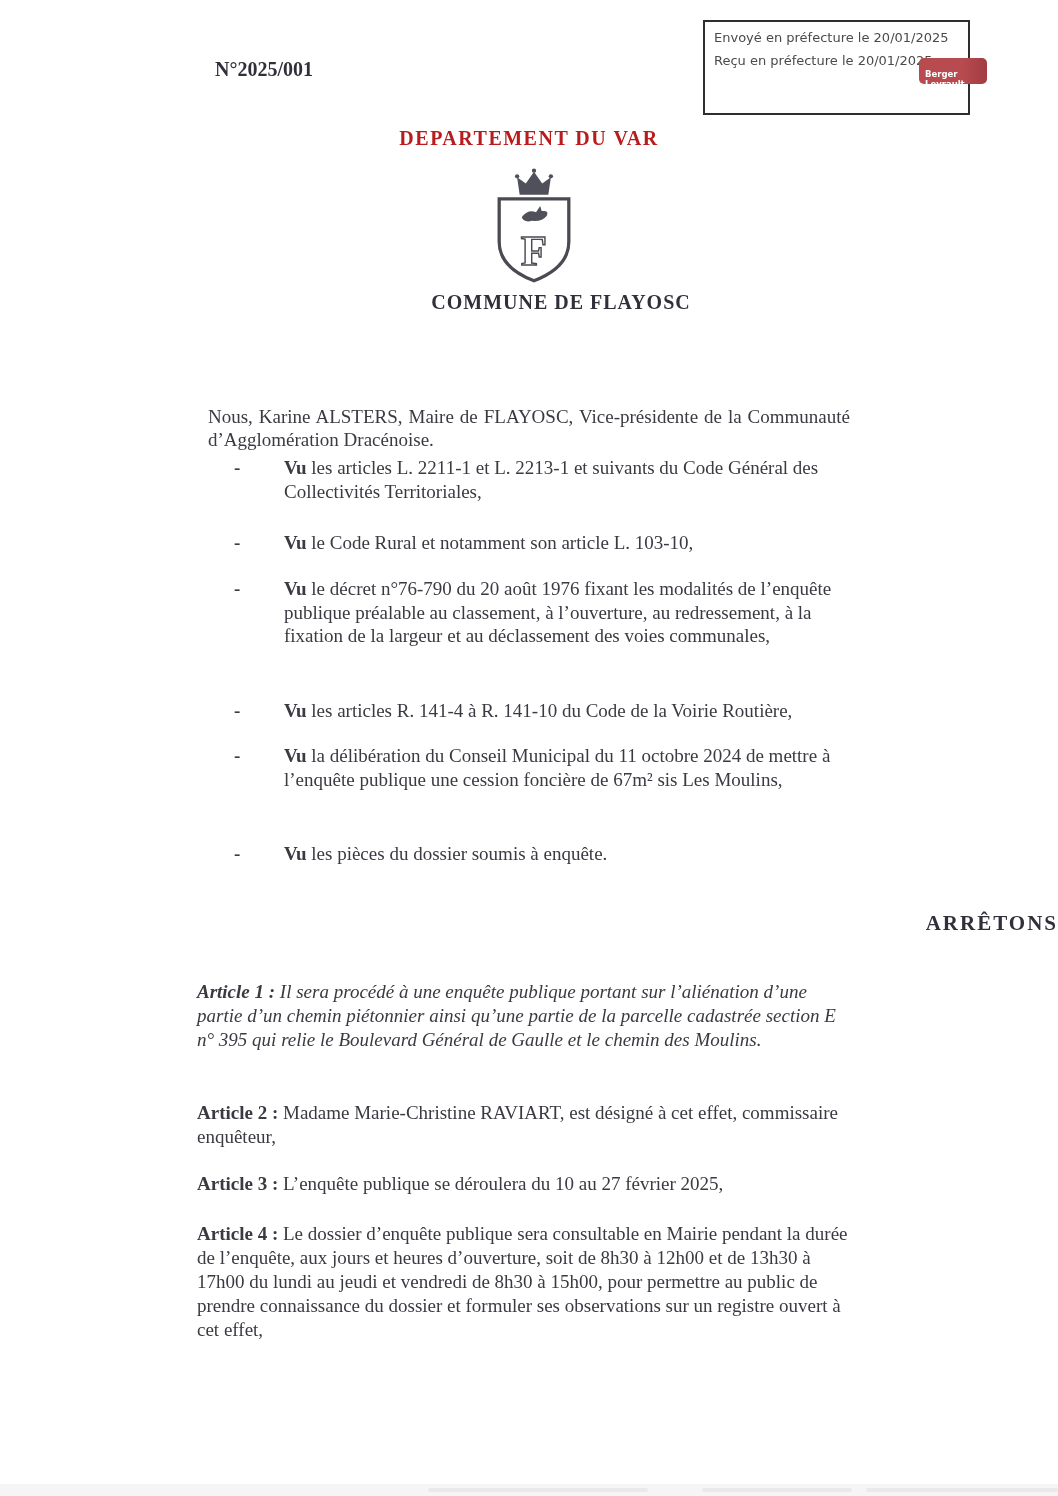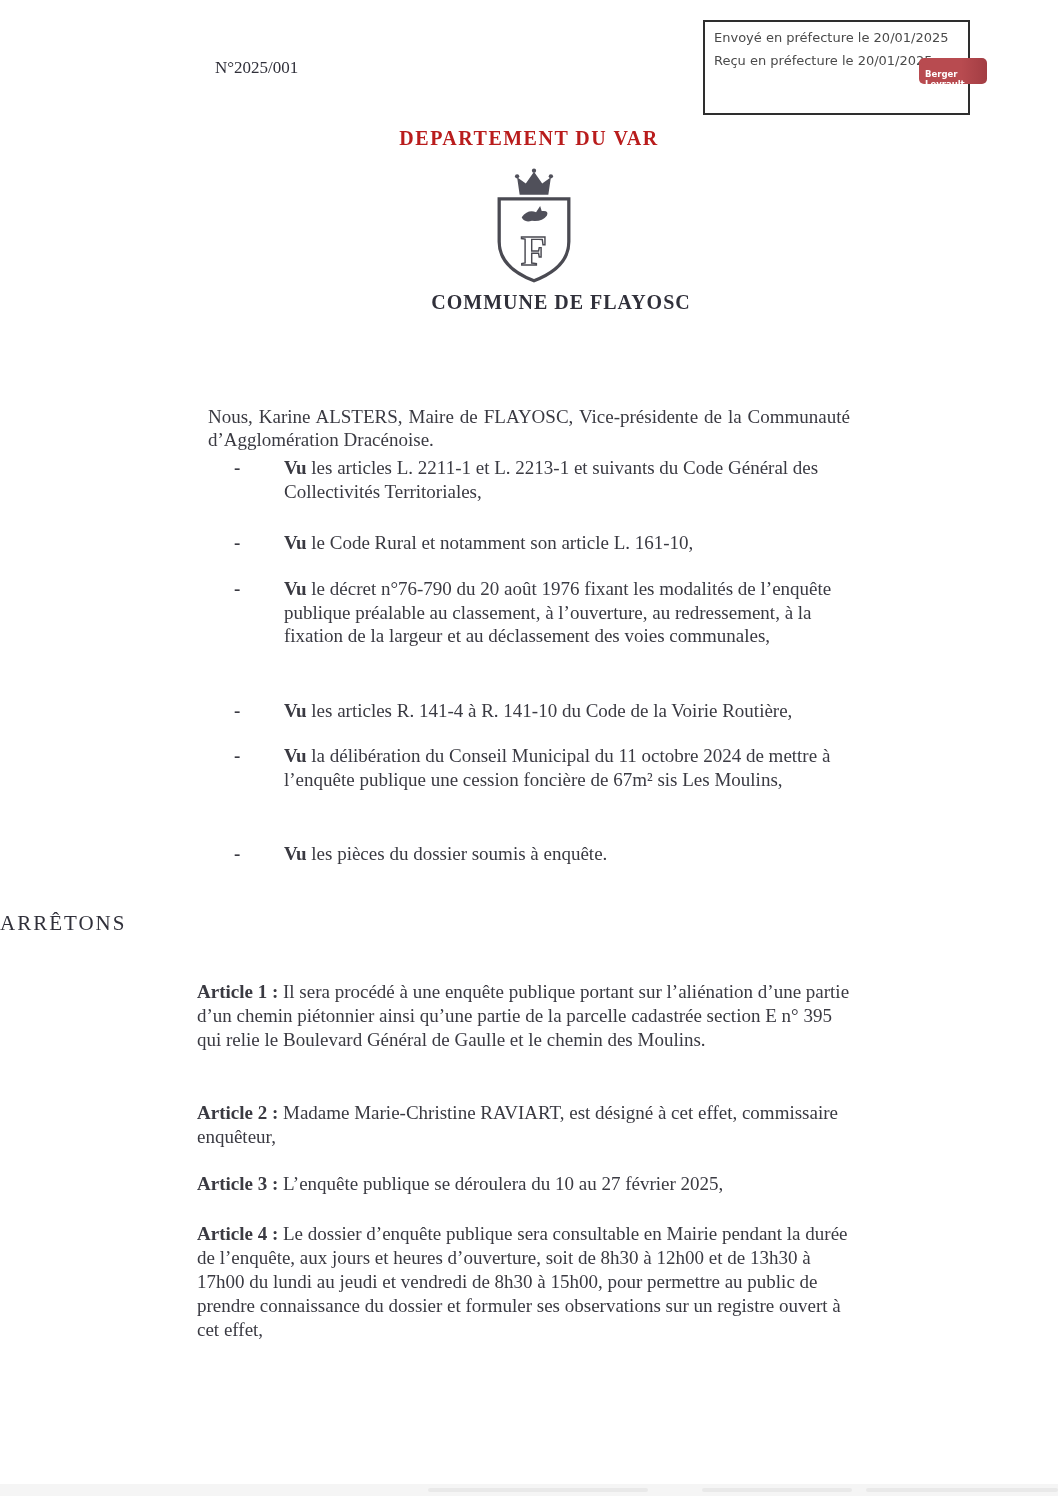--- a/index.html
+++ b/index.html
@@ -28,21 +28,21 @@
     border-radius:5px;
     background:linear-gradient(90deg,#b84b50 0%,#b84b50 62%,#a23d43 100%);
     color:#ffffff;
     font-family:"DejaVu Sans", sans-serif;
     font-size:8.5px;font-weight:bold;line-height:9.5px;
     padding:12px 0 0 6px;box-sizing:border-box;
   }
   
   .doc-number{
     position:absolute;left:215px;top:58px;
-    font-size:17px;font-weight:normal;color:#30303a;
+    font-size:20px;font-weight:bold;color:#30303a;
   }
   .dept-title{
     position:absolute;left:0;top:127px;width:1058px;
     text-align:center;font-size:20px;font-weight:bold;
     letter-spacing:1.5px;color:#b91c1c;
   }
   .crest{position:absolute;left:482px;top:164px;width:104px;height:128px;}
   .commune-title{
     position:absolute;left:0;top:291px;width:1058px;
     text-align:center;font-size:20px;font-weight:bold;
@@ -58,29 +58,29 @@
   .vu-item .vu-text{margin:0 0 0 52px;}
   .vu-item b{font-weight:bold;}
   .vu-pos-0{top:456px;}
   .vu-pos-1{top:531px;}
   .vu-pos-2{top:577px;}
   .vu-pos-3{top:699px;}
   .vu-pos-4{top:744px;}
   .vu-pos-5{top:842px;}
   .arretons{
     position:absolute;left:0;top:911px;width:1058px;
-    text-align:left;font-size:21px;font-weight:normal;
+    text-align:right;font-size:21px;font-weight:bold;
     letter-spacing:2px;color:#30303a;
   }
   .article{
     position:absolute;left:197px;width:656px;margin:0;
     font-size:19px;line-height:24px;
   }
   .article b{font-weight:bold;}
-  .art-pos-0{top:980px;}
+  .art-pos-0{top:980px;font-style:italic;}
   .art-pos-1{top:1101px;}
   .art-pos-2{top:1172px;}
   .art-pos-3{top:1222px;}
   
   .bottom-strip{
     position:absolute;left:0;top:1484px;width:1058px;height:12px;
     background:#f5f5f5;
   }
   .bottom-strip .seg{position:absolute;top:4px;height:4px;background:#e9e9e9;border-radius:2px;}
   .seg-a{left:702px;width:150px;}
@@ -121,21 +121,21 @@
   <div class="commune-title">COMMUNE DE FLAYOSC</div>
 
   <p class="intro">Nous, Karine ALSTERS, Maire de FLAYOSC, Vice-présidente de la Communauté d’Agglomération Dracénoise.</p>
 
   <div class="vu-item vu-pos-0">
     <span class="dash">-</span>
     <p class="vu-text"><b>Vu</b><span> les articles L. 2211-1 et L. 2213-1 et suivants du Code Général des Collectivités Territoriales,</span></p>
   </div>
   <div class="vu-item vu-pos-1">
     <span class="dash">-</span>
-    <p class="vu-text"><b>Vu</b><span> le Code Rural et notamment son article L. 161-10,</span></p>
+    <p class="vu-text"><b>Vu</b><span> le Code Rural et notamment son article L. 103-10,</span></p>
   </div>
   <div class="vu-item vu-pos-2">
     <span class="dash">-</span>
     <p class="vu-text"><b>Vu</b><span> le décret n°76-790 du 20 août 1976 fixant les modalités de l’enquête publique préalable  au classement, à l’ouverture, au redressement,  à la fixation de la largeur et au déclassement des voies communales,</span></p>
   </div>
   <div class="vu-item vu-pos-3">
     <span class="dash">-</span>
     <p class="vu-text"><b>Vu</b><span> les articles R. 141-4 à R. 141-10 du Code de la Voirie Routière,</span></p>
   </div>
   <div class="vu-item vu-pos-4">

